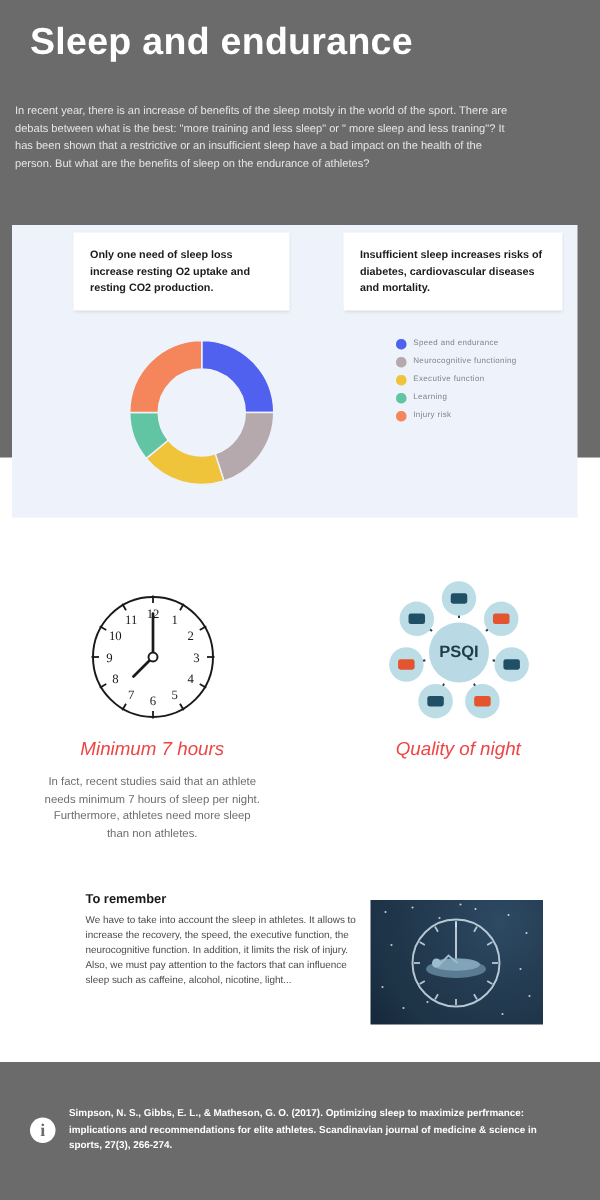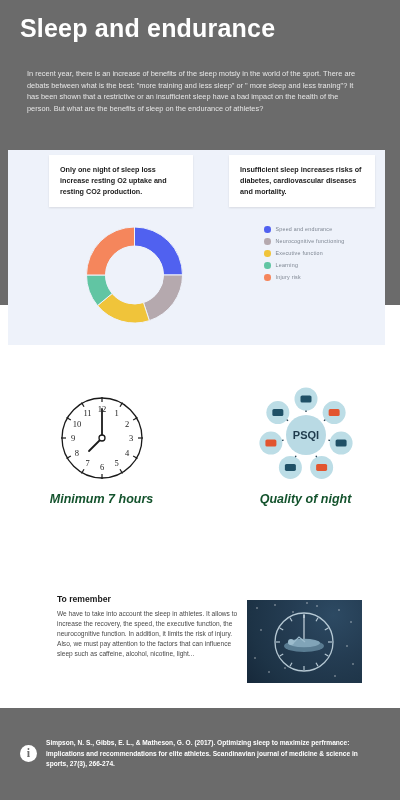--- a/index.html
+++ b/index.html
@@ -15,21 +15,21 @@
   .header {
     position: absolute; left:0; top:0; width:400px; height:305px;
     background:#6b6b6b;
   }
   .title {
     position:absolute; left:20px; top:14px;
     font-size:25px; font-weight:700; color:#ffffff;
     letter-spacing:0.2px;
   }
   .intro {
-    position:absolute; left:27px; top:68px; width:330px;
+    position:absolute; left:10px; top:68px; width:330px;
     font-size:7.4px; line-height:11.6px; color:#e6e6e6;
     font-weight:400;
   }
 
   
   .chart-panel {
     position:absolute; left:8px; top:150px; width:377px; height:195px;
     background:#eef2fa;
   }
   .callout {
@@ -53,22 +53,22 @@
 
   
   .col { position:absolute; width:175px; }
   .col-left { left:14px; top:385px; }
   .col-right { left:218px; top:385px; }
 
   .clock-box { width:175px; height:105px; display:flex; align-items:center; justify-content:center; }
   .psqi-box { width:175px; height:105px; display:flex; justify-content:center;font-weight:bold; }
 
   .sub-head {
-    text-align:center; font-size:12.5px; font-weight:700; font-style:italic;
-    color:#14532d; margin-top:2px;
+    text-align:center; font-size:12.5px; font-weight:400; font-style:italic;
+    color:#ef4444; margin-top:2px;
   }
   .sub-body {
     text-align:center; font-size:7.6px; line-height:11.6px; color:#6d6d6d;
     margin-top:9px; padding:0 14px;
   }
 
   
   .remember {
     position:absolute; left:57px; top:594px; width:182px;
   }
@@ -109,21 +109,21 @@
 
 <div class="page">
 
   <div class="header">
     <div class="title">Sleep and endurance</div>
     <div class="intro">In recent year, there is an increase of benefits of the sleep motsly in the world of the sport. There are debats between what is the best: "more training and less sleep" or " more sleep and less traning"? It has been shown that a restrictive or an insufficient sleep have a bad impact on the health of the person. But what are the benefits of sleep on the endurance of athletes?</div>
   </div>
 
   <div class="chart-panel">
 
-    <div class="callout callout-1">Only one night of sleep loss increase resting O2 uptake and resting CO2 production.</div>
+    <div class="callout callout-1">Only one need of sleep loss increase resting O2 uptake and resting CO2 production.</div>
     <div class="callout callout-2">Insufficient sleep increases risks of diabetes, cardiovascular diseases and mortality.</div>
 
     <div class="donut-wrap">
       <svg class="donut" width="145" height="130" viewBox="0 0 145 130">
         <g id="donut-slices" transform="translate(72.5,65)">
             <path d="M 2.9391523179536475e-15 -48
        A 48 48 0 0 1 48 0
        L 29 0
        A 29 29 0 0 0 1.7757378587636622e-15 -29 Z" fill="#5061f0" stroke="#eef2fa" stroke-width="1"></path>
             <path d="M 48 0
@@ -202,20 +202,21 @@
             <text x="21" y="50">9</text>
             <text x="24.88526329025128" y="35.5">10</text>
             <text x="35.499999999999986" y="24.885263290251288">11</text>
           </g>
         <line x1="50" y1="50" x2="50" y2="21" stroke="#1a1a1a" stroke-width="1.8" stroke-linecap="round"></line>
         <line x1="50" y1="50" x2="37" y2="63" stroke="#1a1a1a" stroke-width="1.8" stroke-linecap="round"></line>
         <circle cx="50" cy="50" r="3" fill="#ffffff" stroke="#1a1a1a" stroke-width="1.3"></circle>
       </svg>
     </div>
     <div class="sub-head">Minimum 7 hours</div>
+    <div class="sub-body">In fact, recent studies said that an athlete needs minimum 7 hours of sleep per night. Furthermore, athletes need more sleep than non athletes.</div>
   </div>
 
   <div class="col col-right">
     <div class="psqi-box">
       <svg width="120" height="100" viewBox="0 0 120 100">
         <g id="psqi-nodes">
             <line x1="60" y1="27" x2="60" y2="21" stroke="#1f3b4d" stroke-width="1.3"></line>
             <circle cx="60" cy="14" r="11.5" fill="#bcdde6"></circle>
             <rect x="54.5" y="10.5" width="11" height="7" rx="1.6" fill="#1f5066"></rect>
             <line x1="77.9821240967647" y1="35.65973455724913" x2="82.67311299157286" y2="31.91879574609673" stroke="#1f3b4d" stroke-width="1.3"></line>

